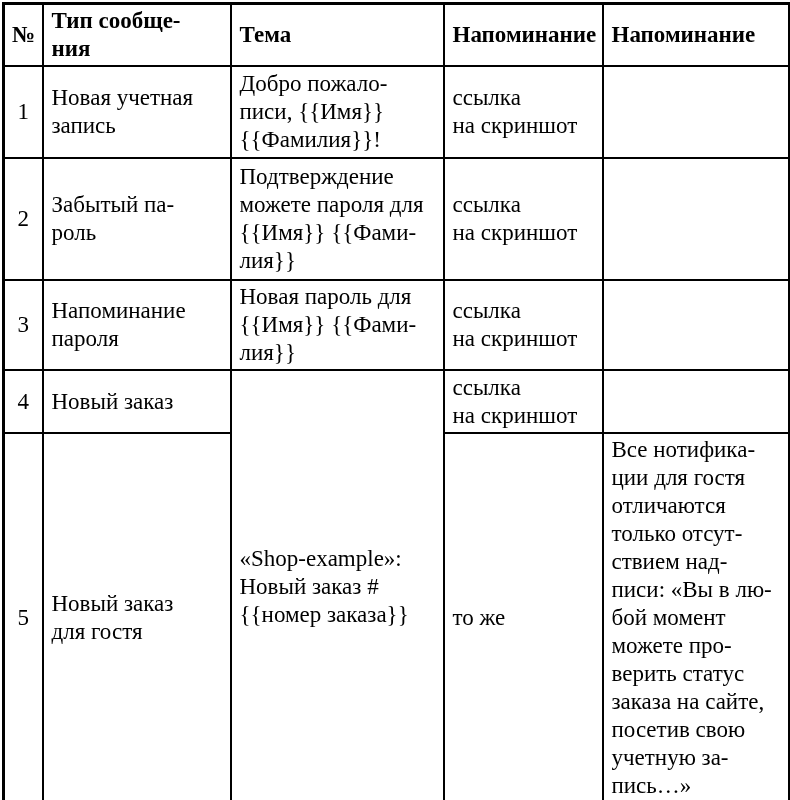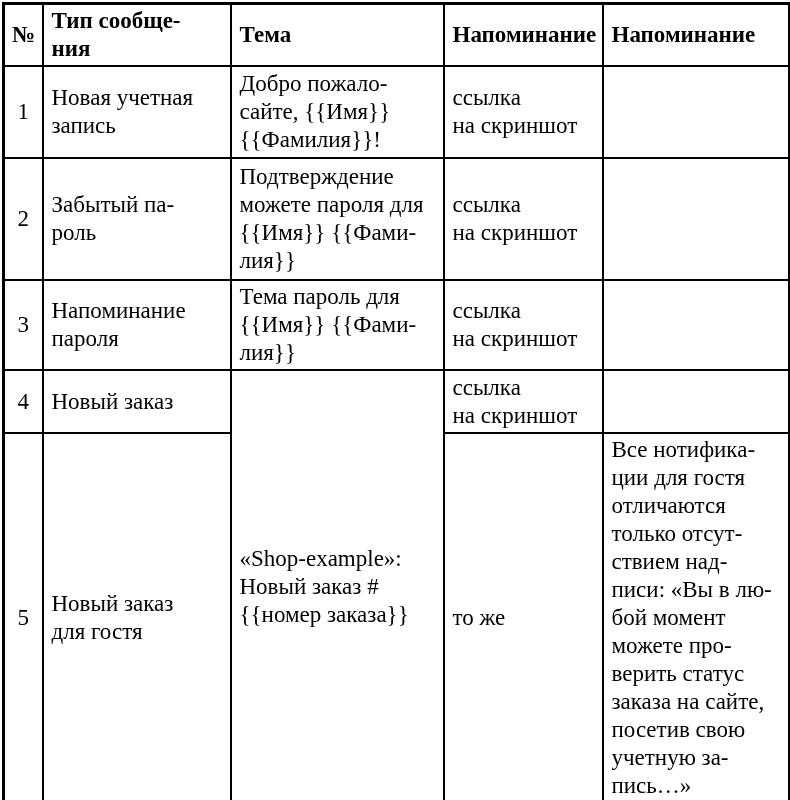--- a/index.html
+++ b/index.html
@@ -67,21 +67,21 @@
       <th>Тема</th>
       <th>Напоминание</th>
       <th>Напоминание</th>
     </tr>
 
     <tr class="row-1">
       <td class="num">1</td>
       <td>Новая учетная
 запись</td>
       <td>Добро пожало-
-сайте, {{Имя}}
+писи, {{Имя}}
 {{Фамилия}}!</td>
       <td>ссылка
 на скриншот</td>
       <td></td>
     </tr>
 
     <tr class="row-2">
       <td class="num">2</td>
       <td>Забытый па-
 роль</td>
@@ -91,21 +91,21 @@
 лия}}</td>
       <td>ссылка
 на скриншот</td>
       <td></td>
     </tr>
 
     <tr class="row-3">
       <td class="num">3</td>
       <td>Напоминание
 пароля</td>
-      <td>Тема пароль для
+      <td>Новая пароль для
 {{Имя}} {{Фами-
 лия}}</td>
       <td>ссылка
 на скриншот</td>
       <td></td>
     </tr>
 
     <tr class="row-4">
       <td class="num">4</td>
       <td>Новый заказ</td>

